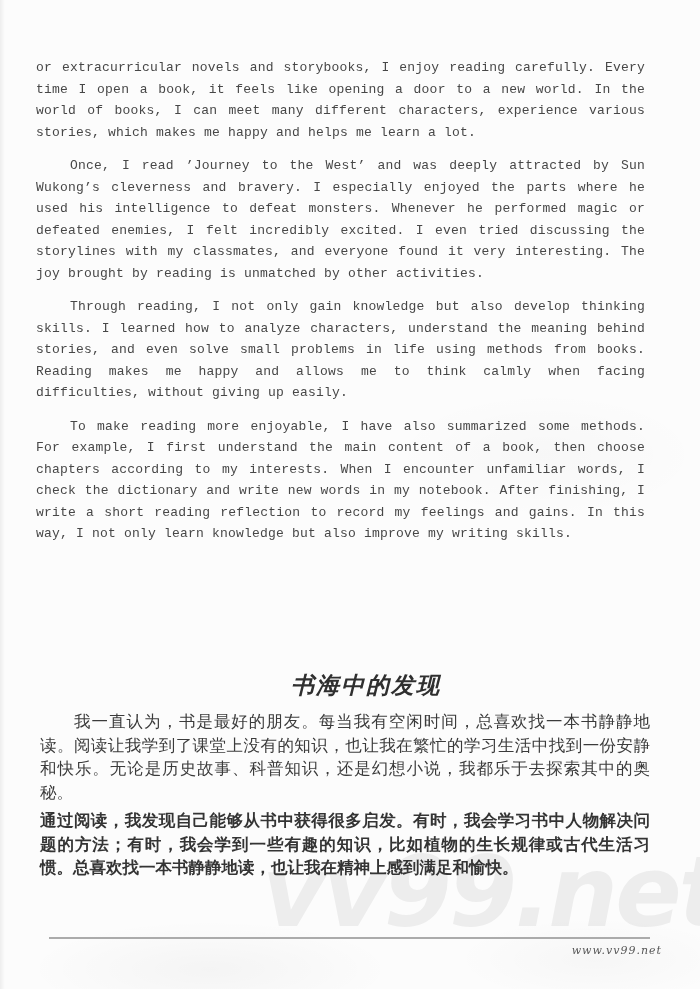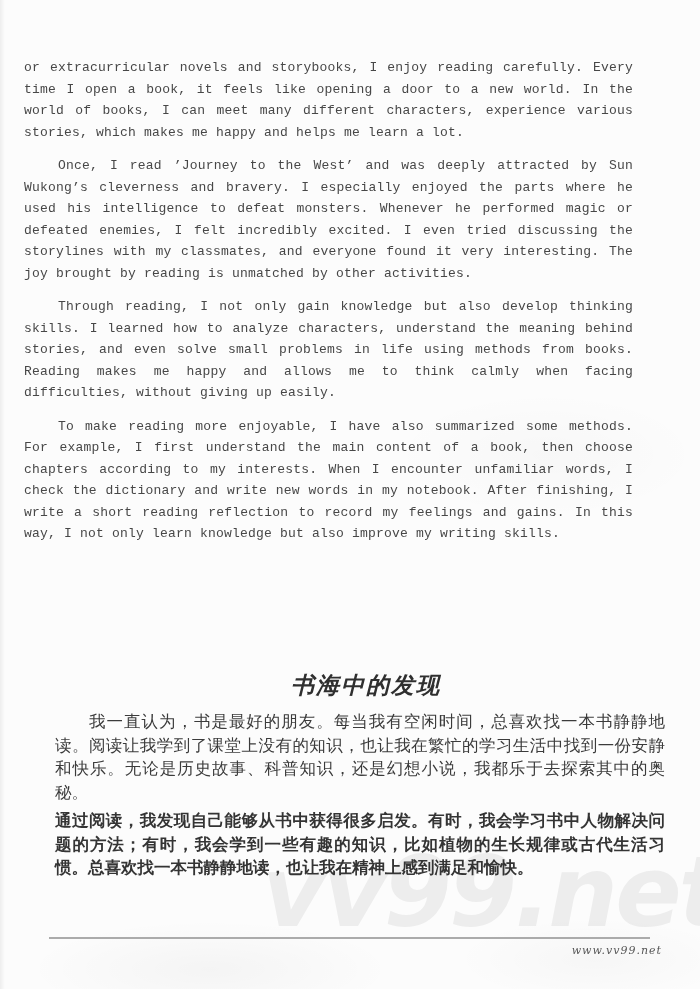--- a/index.html
+++ b/index.html
@@ -26,21 +26,21 @@
     left: 0; top: 0; bottom: 0;
     width: 5px;
     background: linear-gradient(to right, rgba(0,0,0,0.06), rgba(0,0,0,0));
     pointer-events: none;
   }
 
   
   .en-block {
     position: absolute;
     top: 57px;
-    left: 24px;
+    left: 36px;
     width: 609px;
     font-family: "Liberation Mono", "DejaVu Sans Mono", monospace;
     font-size: 13px;
     line-height: 21.5px;
     color: #474747;
     text-align: justify;
     letter-spacing: 0.2px;
   }
   .en-block p {
     margin: 0 0 12px 0;
@@ -61,21 +61,21 @@
     font-family: "DejaVu Sans", "Liberation Sans", sans-serif;
     font-size: 23px;
     font-weight: bold;
     letter-spacing: 2px;
     color: #2f2f2f;
     font-style: italic;
   }
   .cn-block {
     position: absolute;
     top: 710px;
-    left: 55px;
+    left: 40px;
     width: 610px;
     font-family: "DejaVu Sans", "Liberation Sans", sans-serif;
     font-size: 16.5px;
     line-height: 23.5px;
     color: #3b3b3b;
     text-align: justify;
   }
   .cn-block p {
     margin: 0 0 5px 0;
     text-indent: 34px;

